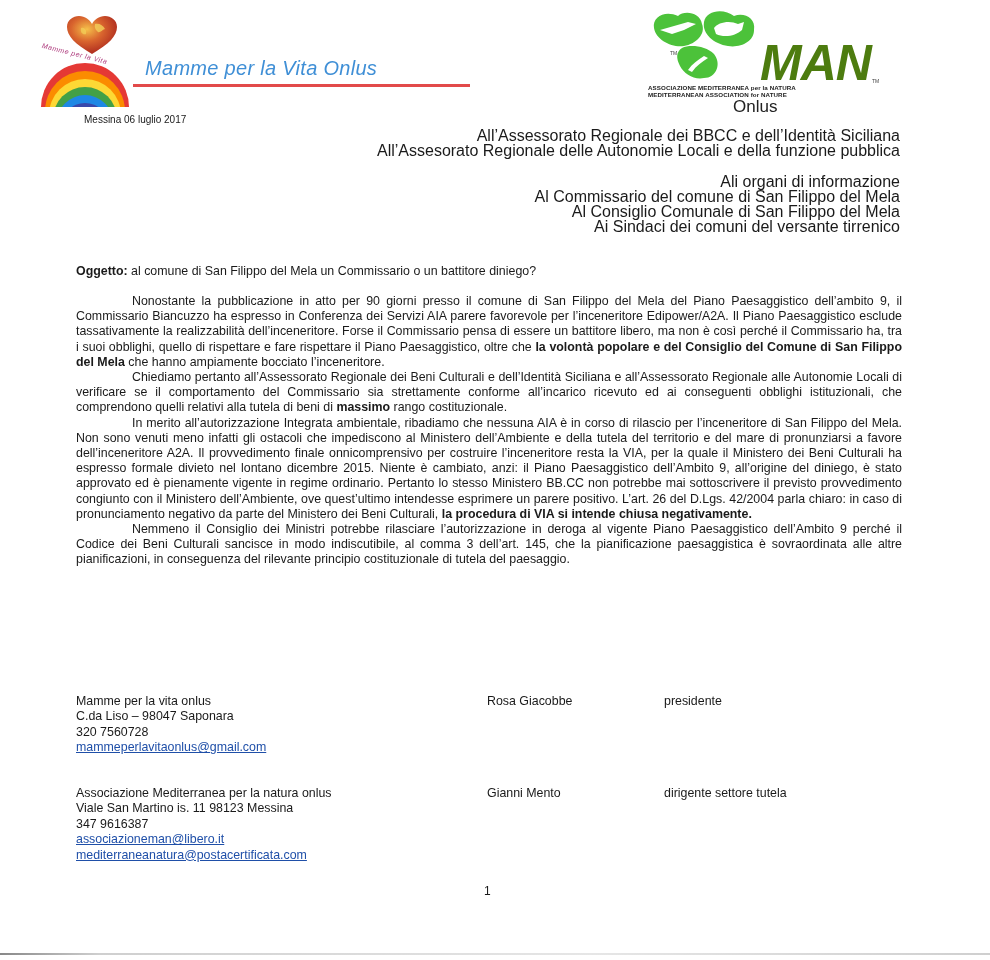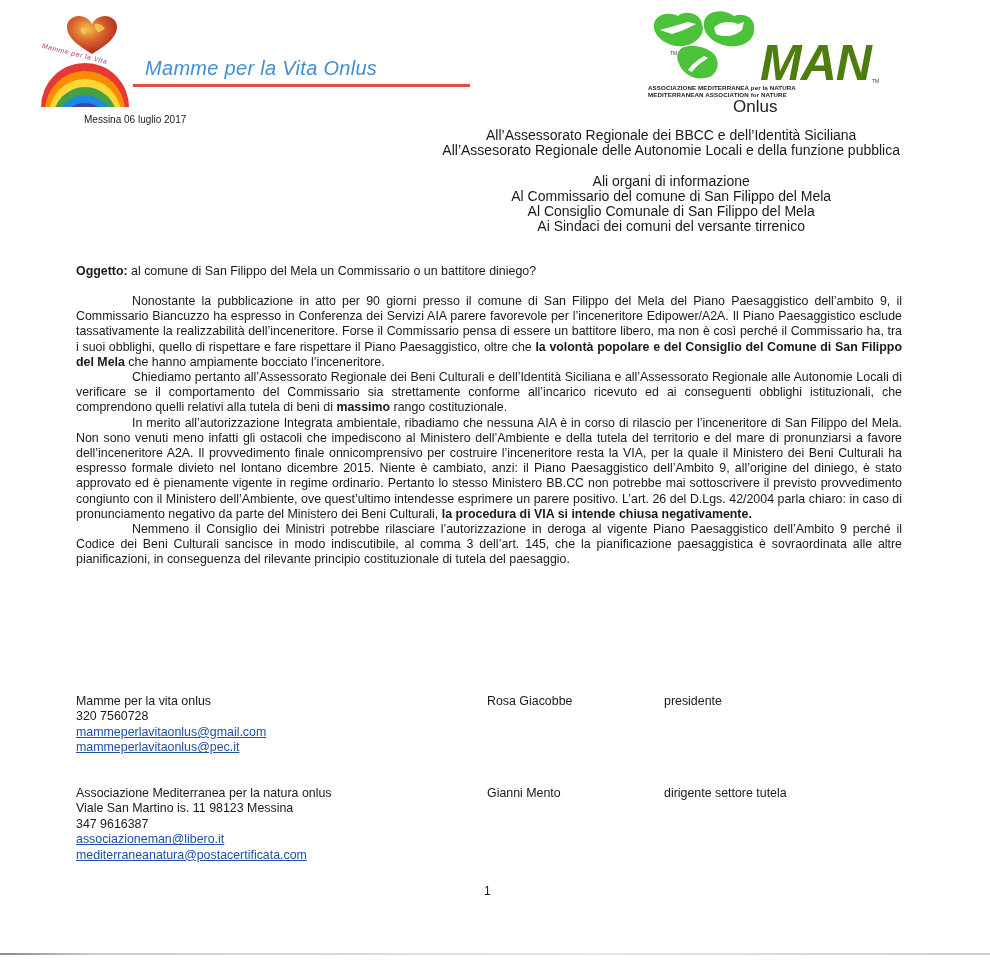--- a/index.html
+++ b/index.html
@@ -24,21 +24,21 @@
   .man-text { position: absolute; left: 130px; top: 38px; font-size: 50px; font-style: italic; font-weight: bold;
               color: #4d7c0f; letter-spacing: -1px; line-height: 1; }
   .tm1 { position: absolute; left: 40px; top: 50px; font-size: 5px; color: #444; }
   .tm2 { position: absolute; left: 242px; top: 78px; font-size: 5px; color: #444; }
   .assoc-it, .assoc-en { position: absolute; left: 18px; font-size: 6.2px; font-weight: bold; color: #222;
                          white-space: nowrap; letter-spacing: 0.1px; }
   .assoc-it { top: 84px; }
   .assoc-en { top: 91px; }
   .onlus { position: absolute; left: 103px; top: 97px; font-size: 17px; color: #222; }
   .date { position: absolute; left: 84px; top: 114px; font-size: 10px; }
-  .recipients { position: absolute; right: 90px; top: 128px; text-align: center; font-size: 14px; line-height: 15.2px; }
+  .recipients { position: absolute; right: 90px; top: 128px; text-align: right; font-size: 16px; line-height: 15.2px; }
   .recipients .gap { height: 15.2px; }
   .subject { position: absolute; left: 76px; top: 264px; font-size: 12.4px; }
   .subject b { font-weight: bold; }
   .body { position: absolute; left: 76px; top: 294px; width: 826px; font-size: 12.4px; line-height: 15.2px; text-align: justify; }
   .body p { margin: 0; text-indent: 56px; }
   .body b { font-weight: bold; }
 
   .sig { position: absolute; left: 76px; font-size: 12.4px; line-height: 15.4px; }
   .sig .name-col { position: absolute; left: 411px; top: 0; white-space: nowrap; }
   .sig .role-col { position: absolute; left: 588px; top: 0; white-space: nowrap; }
@@ -121,23 +121,23 @@
 
   <div class="body">
     <p><span>Nonostante la pubblicazione in atto per 90 giorni presso il comune di San Filippo del Mela del Piano Paesaggistico dell’ambito 9, il Commissario Biancuzzo ha espresso in Conferenza dei Servizi AIA parere favorevole per l’inceneritore Edipower/A2A. Il Piano Paesaggistico esclude tassativamente la realizzabilità dell’inceneritore. Forse il Commissario pensa di essere un  battitore libero, ma  non è così perché il Commissario ha, tra i suoi obblighi, quello di rispettare e fare rispettare il Piano Paesaggistico, oltre che </span><b>la volontà popolare e del Consiglio del Comune di San Filippo del Mela</b><span> che hanno ampiamente bocciato l’inceneritore.</span></p>
     <p><span>Chiediamo pertanto all’Assessorato Regionale dei Beni Culturali e dell’Identità Siciliana e all’Assessorato Regionale alle Autonomie Locali di verificare se il comportamento del Commissario sia strettamente conforme all’incarico ricevuto ed ai conseguenti obblighi istituzionali, che comprendono quelli relativi alla tutela di beni di </span><b>massimo</b><span> rango costituzionale.</span></p>
     <p><span>In merito all’autorizzazione Integrata ambientale, ribadiamo che nessuna AIA è in corso di rilascio per l’inceneritore di San Filippo del Mela. Non sono venuti meno infatti gli ostacoli che impediscono al Ministero dell’Ambiente e della tutela del territorio e del mare di pronunziarsi a favore dell’inceneritore A2A. Il provvedimento finale onnicomprensivo per costruire l’inceneritore resta la VIA, per la quale il  Ministero dei Beni Culturali ha espresso formale divieto nel lontano dicembre 2015. Niente è cambiato, anzi: il Piano Paesaggistico dell’Ambito 9, all’origine del diniego, è stato approvato ed è pienamente vigente in regime ordinario. Pertanto lo stesso Ministero BB.CC non potrebbe mai sottoscrivere il previsto provvedimento congiunto con il Ministero dell’Ambiente, ove quest’ultimo intendesse esprimere un parere positivo. L’art. 26 del D.Lgs. 42/2004 parla chiaro: in caso di pronunciamento negativo da parte del Ministero dei Beni Culturali, </span><b>la procedura di VIA si intende chiusa negativamente.</b></p>
     <p>Nemmeno il Consiglio dei Ministri potrebbe rilasciare l’autorizzazione in deroga al vigente Piano Paesaggistico dell’Ambito 9 perché il Codice dei Beni Culturali sancisce in modo indiscutibile, al comma 3 dell’art. 145, che la pianificazione paesaggistica è sovraordinata alle altre pianificazioni, in conseguenza del rilevante principio costituzionale di tutela del paesaggio.</p>
   </div>
 
   <div class="sig sig1">
     <div>Mamme per la vita onlus</div>
+    <div>C.da Liso – 98047 Saponara</div>
     <div>320 7560728</div>
     <div><a>mammeperlavitaonlus@gmail.com</a></div>
-    <div><a>mammeperlavitaonlus@pec.it</a></div>
     <div class="name-col">Rosa Giacobbe</div>
     <div class="role-col">presidente</div>
   </div>
 
   <div class="sig sig2">
     <div>Associazione Mediterranea per la natura onlus</div>
     <div>Viale San Martino is. 11 98123 Messina</div>
     <div>347 9616387</div>
     <div><a>associazioneman@libero.it</a></div>
     <div><a>mediterraneanatura@postacertificata.com</a></div>

